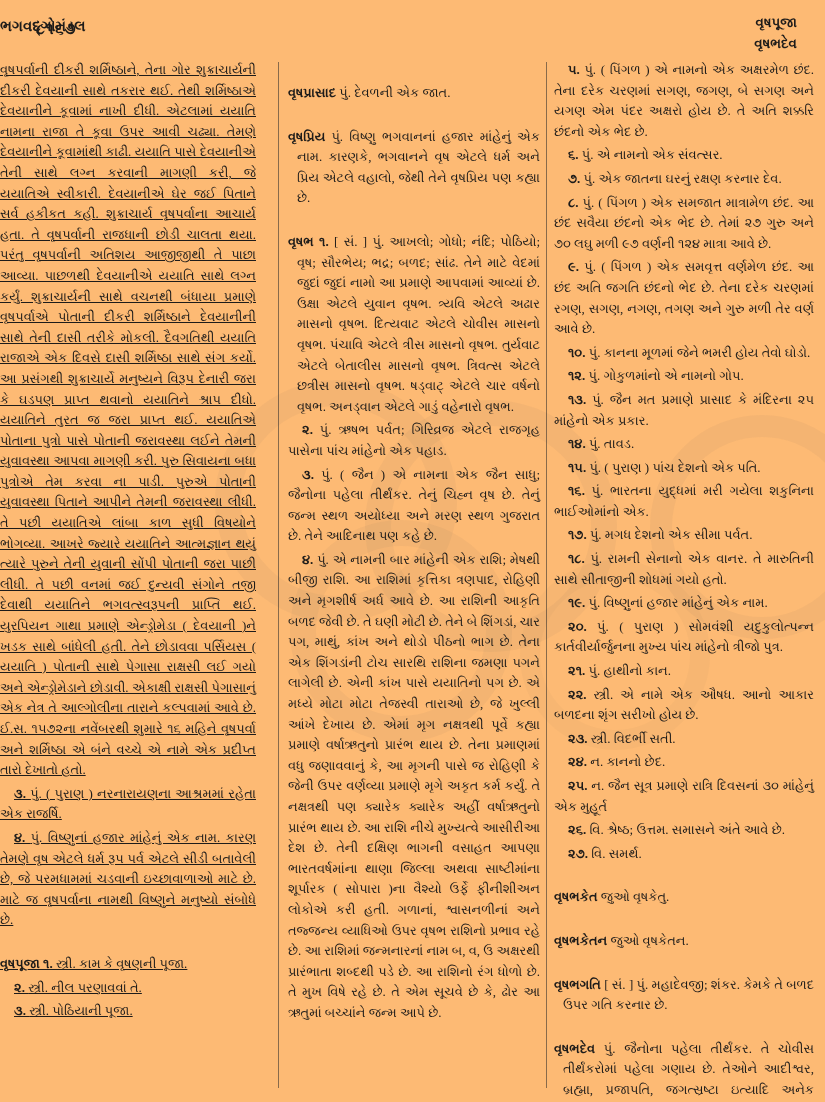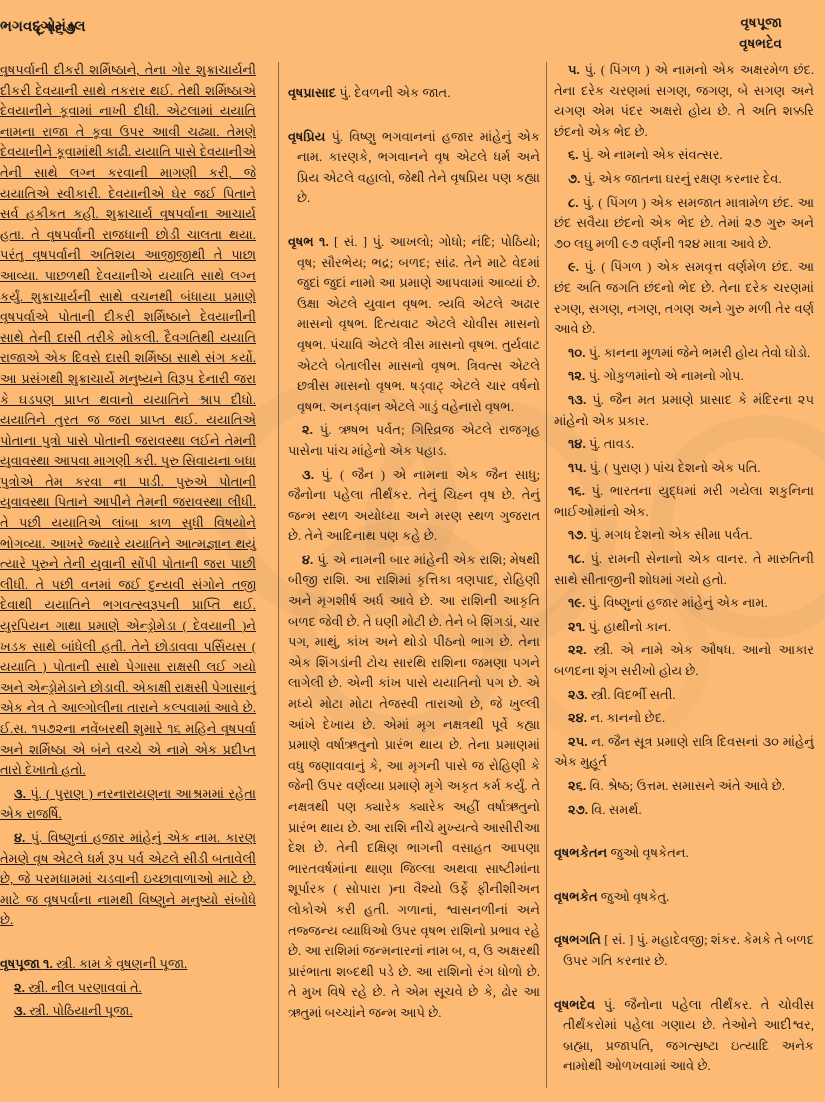--- a/index.html
+++ b/index.html
@@ -10,21 +10,21 @@
   }
   
   .wm{position:absolute;border-radius:50%;border:26px solid rgba(90,90,85,0.055);pointer-events:none;}
   .wm1{left:215px;top:380px;width:190px;height:190px;}
   .wm2{left:365px;top:400px;width:200px;height:200px;}
   .wm3{left:290px;top:520px;width:170px;height:170px;}
   .wm4{left:650px;top:415px;width:180px;height:180px;border-width:22px;}
   .wm5{left:520px;top:560px;width:150px;height:150px;border-width:20px;border-color:rgba(90,90,85,0.04);}
   .hdr-num{position:absolute;left:36px;top:20px;font-weight:bold;font-size:16px;letter-spacing:1px;}
   .hdr-title{position:absolute;left:0;right:0;top:18px;text-align:left;font-weight:bold;font-size:15px;}
-  .hdr-run{position:absolute;right:43px;top:12px;text-align:right;font-weight:bold;font-size:13.5px;line-height:21px;}
+  .hdr-run{position:absolute;right:28px;top:12px;text-align:right;font-weight:bold;font-size:13.5px;line-height:21px;}
   .rule{position:absolute;top:62px;height:1026px;width:1px;background:rgba(40,40,40,0.55);}
   .rule1{left:278px;}
   .rule2{left:546px;}
   .col{position:absolute;top:60px;font-size:13px;line-height:20.6px;text-align:justify;}
   .col1{left:0;width:256px;text-decoration:underline;}
   .col2{left:288px;width:252px;}
   .col3{left:554px;width:260px;}
   p.para{margin:0 0 3px 0;}
   p.cont{text-indent:0;}
   p.sense{text-indent:14px;margin-bottom:3px;}
@@ -75,25 +75,26 @@
       <p class="para sense"><b>૯. </b>પું. ( પિંગળ ) એક સમવૃત્ત વર્ણમેળ છંદ. આ છંદ અતિ જગતિ છંદનો ભેદ છે. તેના દરેક ચરણમાં રગણ, સગણ, નગણ, તગણ અને ગુરુ મળી તેર વર્ણ આવે છે.</p>
       <p class="para sense"><b>૧૦. </b>પું. કાનના મૂળમાં જેને ભમરી હોય તેવો ઘોડો.</p>
       <p class="para sense"><b>૧૨. </b>પું. ગોકુળમાંનો એ નામનો ગોપ.</p>
       <p class="para sense"><b>૧૩. </b>પું. જૈન મત પ્રમાણે પ્રાસાદ કે મંદિરના ૨૫ માંહેનો એક પ્રકાર.</p>
       <p class="para sense"><b>૧૪. </b>પું. તાવડ.</p>
       <p class="para sense"><b>૧૫. </b>પું. ( પુરાણ ) પાંચ દેશનો એક પતિ.</p>
       <p class="para sense"><b>૧૬. </b>પું. ભારતના યુદ્ધમાં મરી ગયેલા શકુનિના ભાઈઓમાંનો એક.</p>
       <p class="para sense"><b>૧૭. </b>પું. મગધ દેશનો એક સીમા પર્વત.</p>
       <p class="para sense"><b>૧૮. </b>પું. રામની સેનાનો એક વાનર. તે મારુતિની સાથે સીતાજીની શોધમાં ગયો હતો.</p>
       <p class="para sense"><b>૧૯. </b>પું. વિષ્ણુનાં હજાર માંહેનું એક નામ.</p>
+      <p class="para sense"><b>૨૦. </b>પું. ( પુરાણ ) સોમવંશી યદુકુલોત્પન્ન કાર્તવીર્યાર્જુનના મુખ્ય પાંચ માંહેનો ત્રીજો પુત્ર.</p>
       <p class="para sense"><b>૨૧. </b>પું. હાથીનો કાન.</p>
       <p class="para sense"><b>૨૨. </b>સ્ત્રી. એ નામે એક ઔષધ. આનો આકાર બળદના શૃંગ સરીખો હોય છે.</p>
       <p class="para sense"><b>૨૩. </b>સ્ત્રી. વિદર્ભી સતી.</p>
       <p class="para sense"><b>૨૪. </b>ન. કાનનો છેદ.</p>
       <p class="para sense"><b>૨૫. </b>ન. જૈન સૂત્ર પ્રમાણે રાત્રિ દિવસનાં ૩૦ માંહેનું એક મુહૂર્ત</p>
       <p class="para sense"><b>૨૬. </b>વિ. શ્રેષ્ઠ; ઉત્તમ. સમાસને અંતે આવે છે.</p>
       <p class="para sense"><b>૨૭. </b>વિ. સમર્થ.</p>
+      <p class="para headword"><b>વૃષભકેત </b>જુઓ વૃષકેતુ.</p>
       <p class="para headword"><b>વૃષભકેતન </b>જુઓ વૃષકેતન.</p>
-      <p class="para headword"><b>વૃષભકેત </b>જુઓ વૃષકેતુ.</p>
       <p class="para headword"><b>વૃષભગતિ </b>[ સં. ] પું. મહાદેવજી; શંકર. કેમકે તે બળદ ઉપર ગતિ કરનાર છે.</p>
       <p class="para headword"><b>વૃષભદેવ </b>પું. જૈનોના પહેલા તીર્થંકર. તે ચોવીસ તીર્થંકરોમાં પહેલા ગણાય છે. તેઓને આદીશ્વર, બ્રહ્મા, પ્રજાપતિ, જગત્સ્રષ્ટા ઇત્યાદિ અનેક નામોથી ઓળખવામાં આવે છે.</p>
     </div>
 </div>
 
 </body></html>

